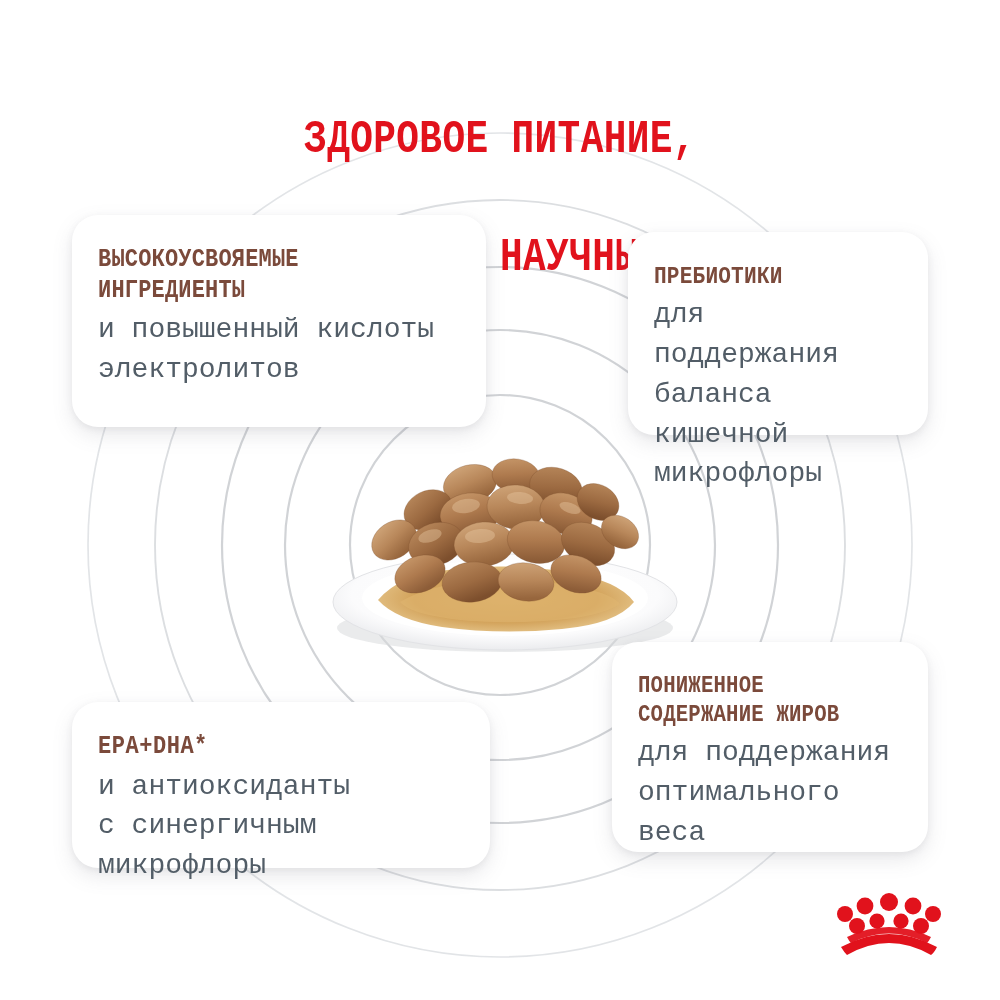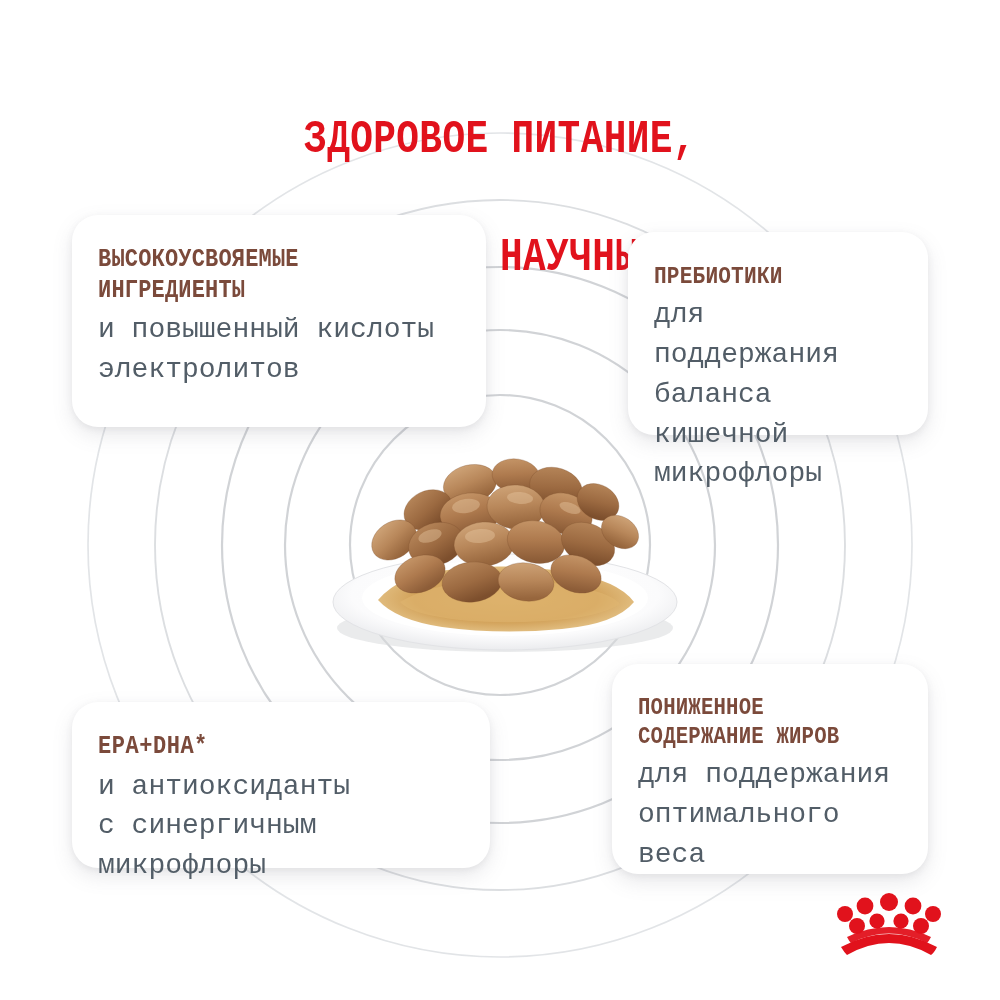--- a/index.html
+++ b/index.html
@@ -67,21 +67,21 @@
     color: #525d67;
     font-size: 28px;
     line-height: 1.42;
     white-space: pre-line;
     margin: 0;
   }
 
   #card-digestible { left: 72px;  top: 215px; width: 414px; height: 212px; }
   #card-prebiotics { left: 628px; top: 232px; width: 300px; height: 203px; }
   #card-epadha     { left: 72px;  top: 702px; width: 418px; height: 166px; }
-  #card-lowfat     { left: 612px; top: 664px; width: 316px; height: 210px; }
+  #card-lowfat     { left: 612px; top: 642px; width: 316px; height: 210px; }
 
   #card-digestible .card-head { font-size: 25px; }
   #card-lowfat .card-head { font-size: 23.5px; }
   #card-epadha .card-head { font-size: 25px; letter-spacing: 0.6px; }
 
   
   #plate-wrap {
     position: absolute;
     left: 320px;
     top: 432px;

